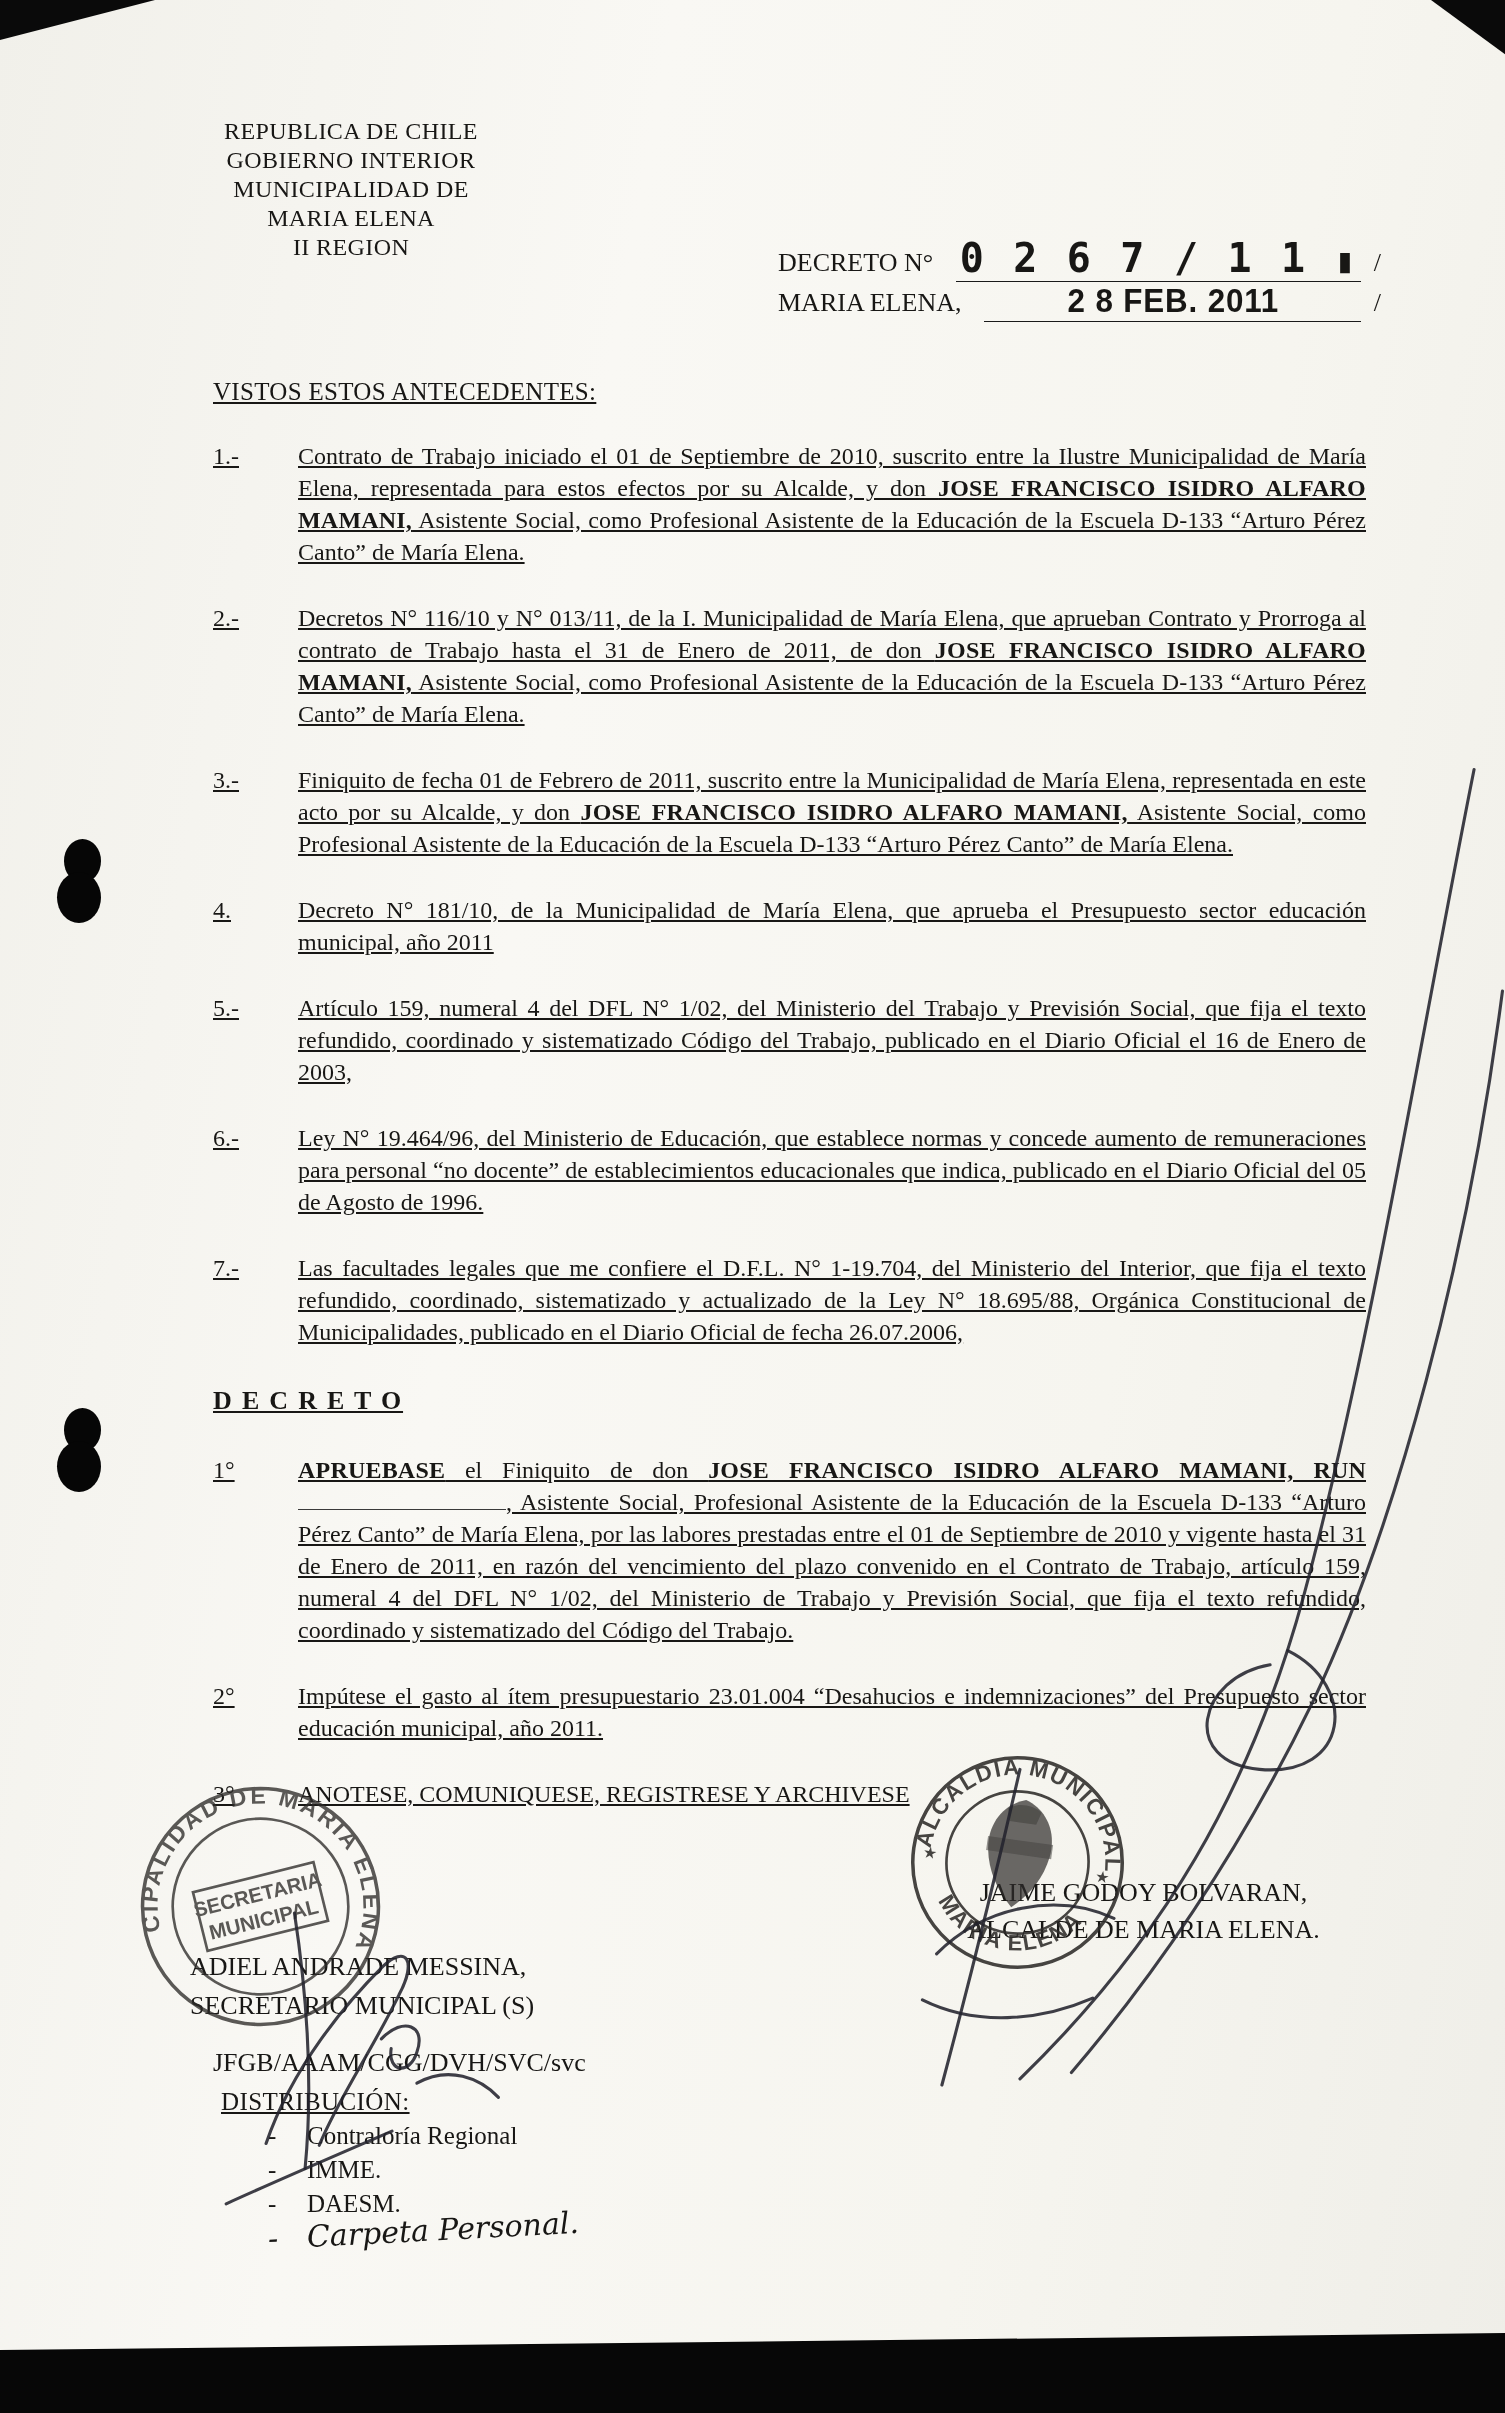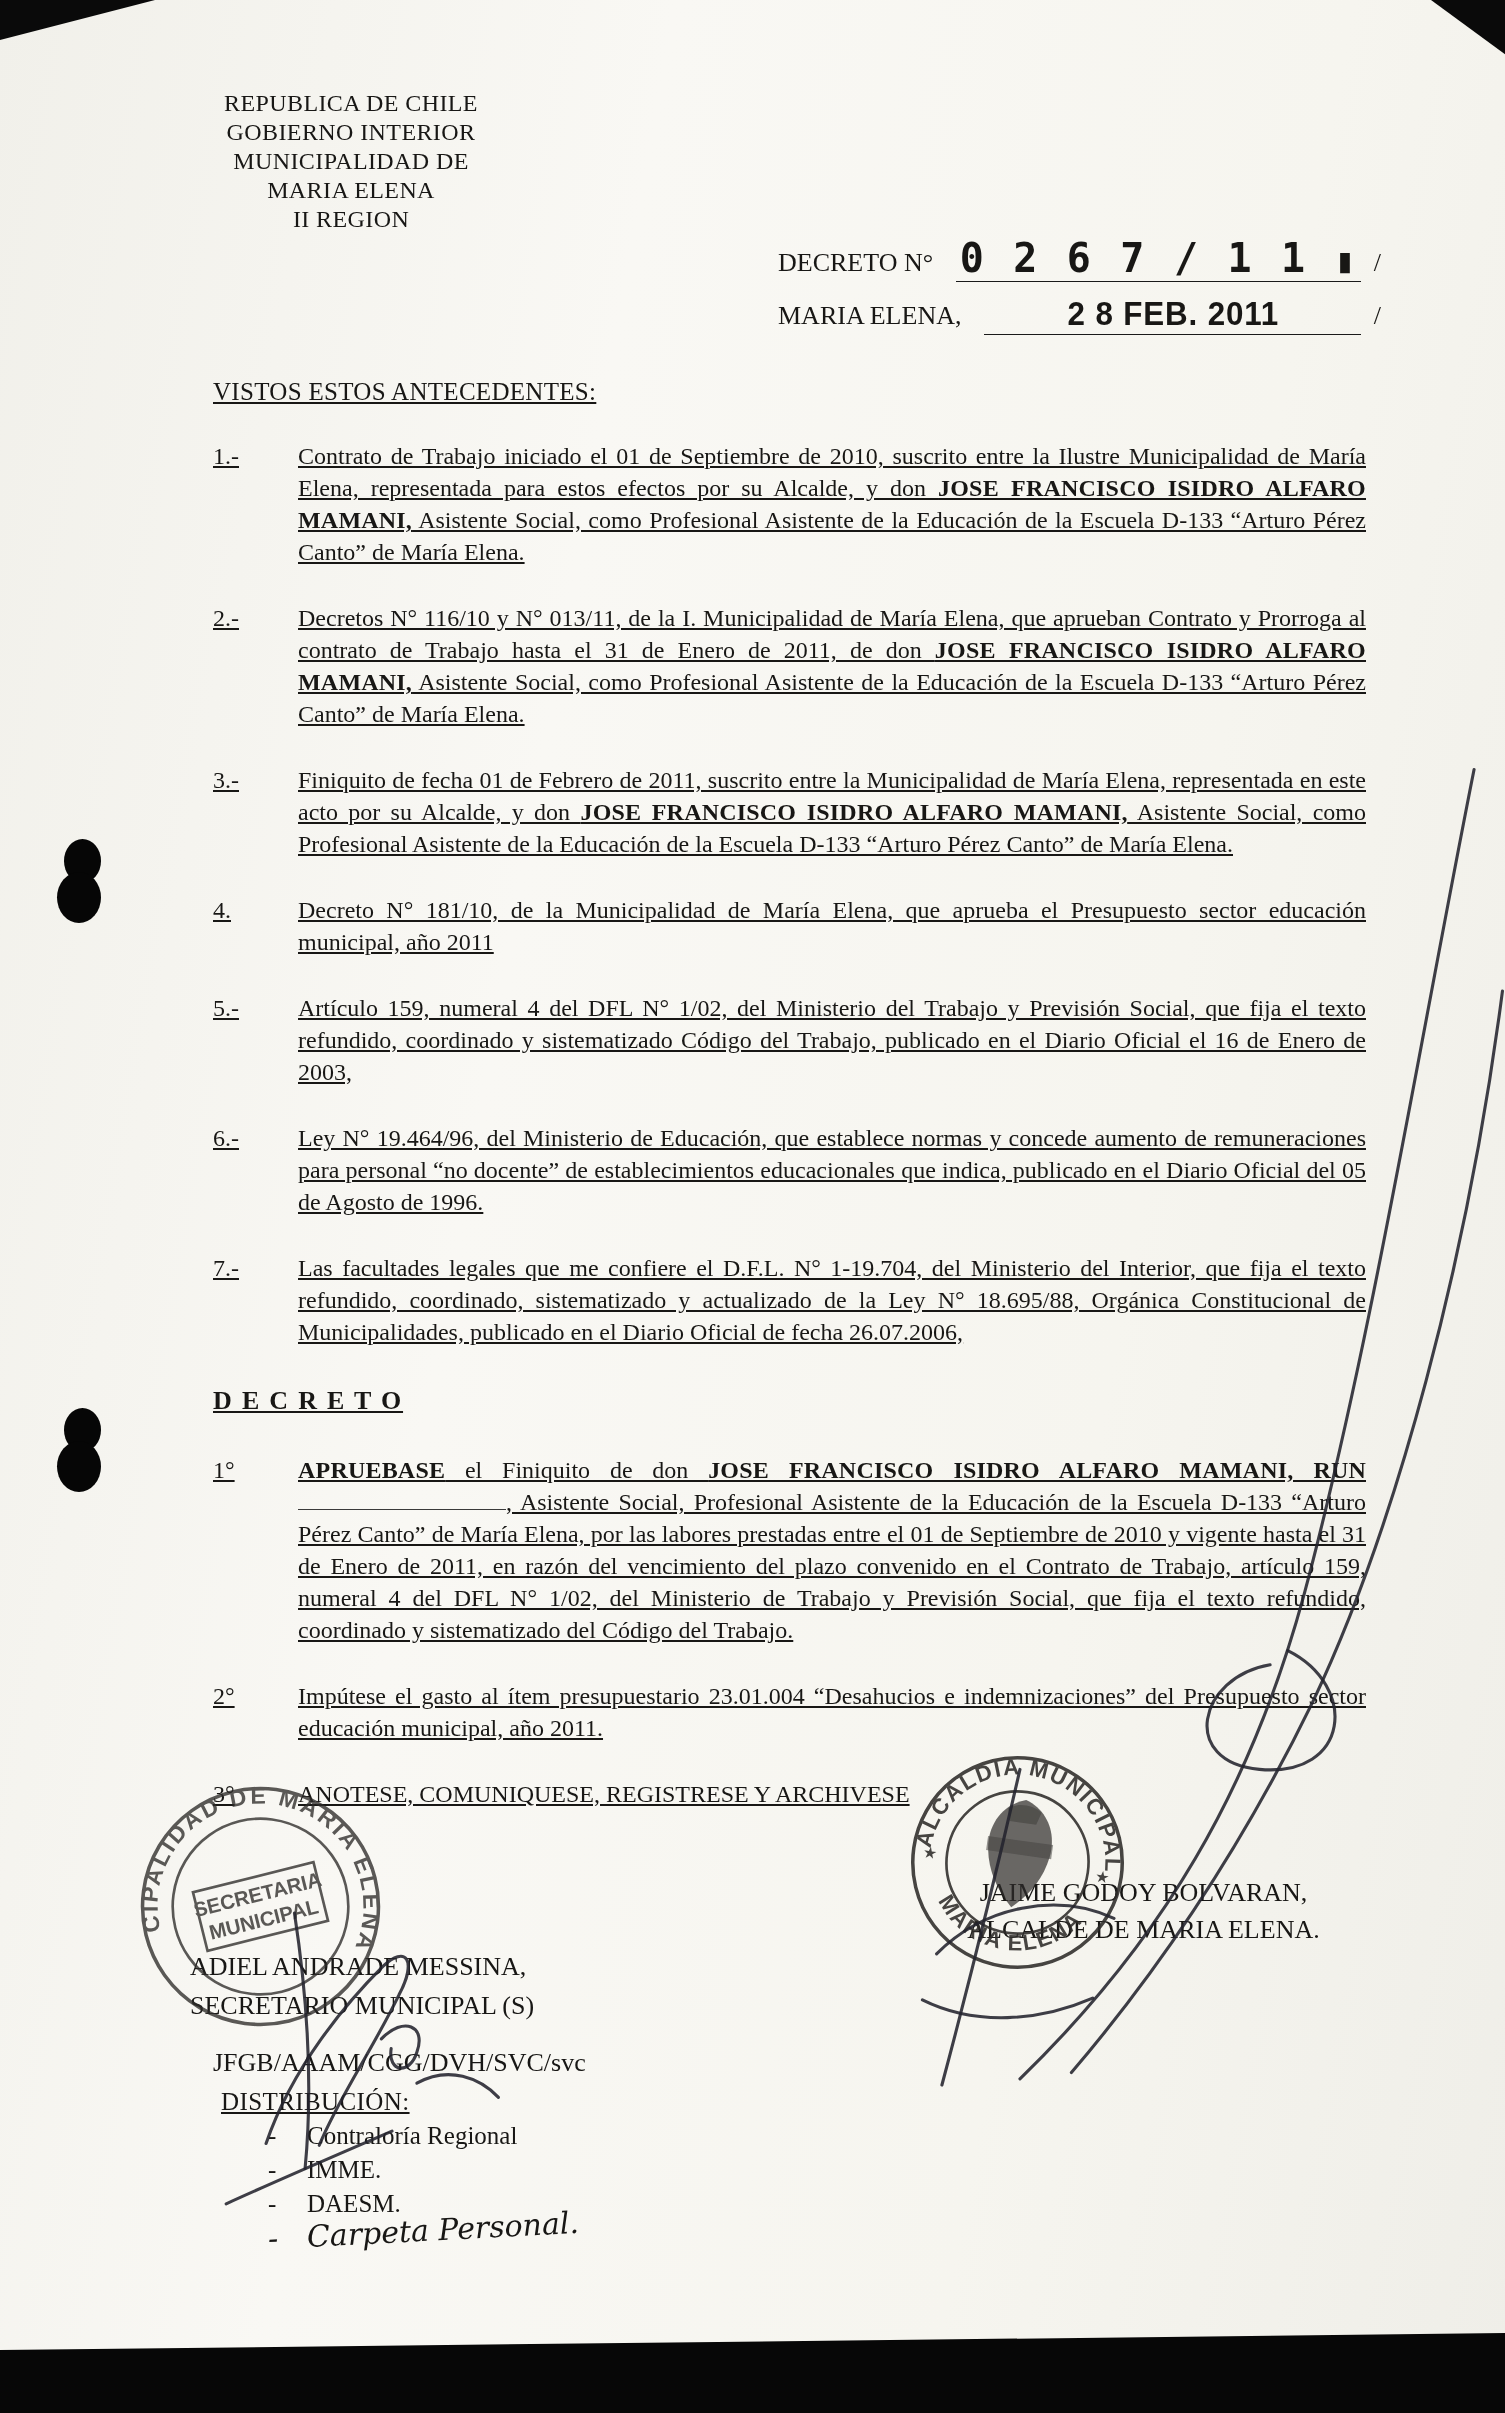--- a/index.html
+++ b/index.html
@@ -18,27 +18,27 @@
   .corner-tr { position:absolute; top:0; right:0; width:75px; height:55px; background:#0a0a0a;
     clip-path:polygon(0 0,100% 0,100% 100%); }
   .scan-bottom { position:absolute; left:0; bottom:0; width:100%; height:85px; background:#070707;
     clip-path:polygon(0 26%, 100% 6%, 100% 100%, 0 100%); }
   .punch { position:absolute; left:57px; width:50px; }
   .punch .c1 { width:37px; height:44px; border-radius:50%; background:#060606; margin-left:7px; }
   .punch .c2 { width:44px; height:51px; border-radius:50%; background:#060606; margin-top:-10.6px; }
   .punch1 { top:839px; } .punch2 { top:1408px; }
 
   
-  .letterhead { position:absolute; left:209px; top:89px; width:284px; text-align:center;
+  .letterhead { position:absolute; left:209px; top:117px; width:284px; text-align:center;
     font-size:24px; line-height:29px; letter-spacing:0.4px; }
   .letterhead .region { }
 
   
   .decree-row, .date-row { position:absolute; left:778px; width:603px; display:flex; align-items:flex-end; font-size:26px; }
-  .decree-row { top:238px; } .date-row { top:297px; }
+  .decree-row { top:238px; } .date-row { top:284px; }
   .row-label { white-space:nowrap; padding-bottom:3.5px; }
   .fill { flex:1; border-bottom:1.8px solid #1a1a1a; text-align:center; margin-left:23px; }
   .stamp-number { font-family:"DejaVu Sans Mono", monospace; font-weight:bold; font-size:40px;
     letter-spacing:2.7px; line-height:1; display:inline-block; padding-bottom:2.7px; }
   .stamp-number .blk { font-size:34px; }
   .stamp-date { font-family:"Liberation Sans", sans-serif; font-weight:bold; font-size:33px;
     line-height:1; display:inline-block; padding-bottom:3.5px; letter-spacing:0.9px; transform:scaleX(.95); }
   .trail-slash { margin-left:12.4px; padding-bottom:3.5px; }
 
   

